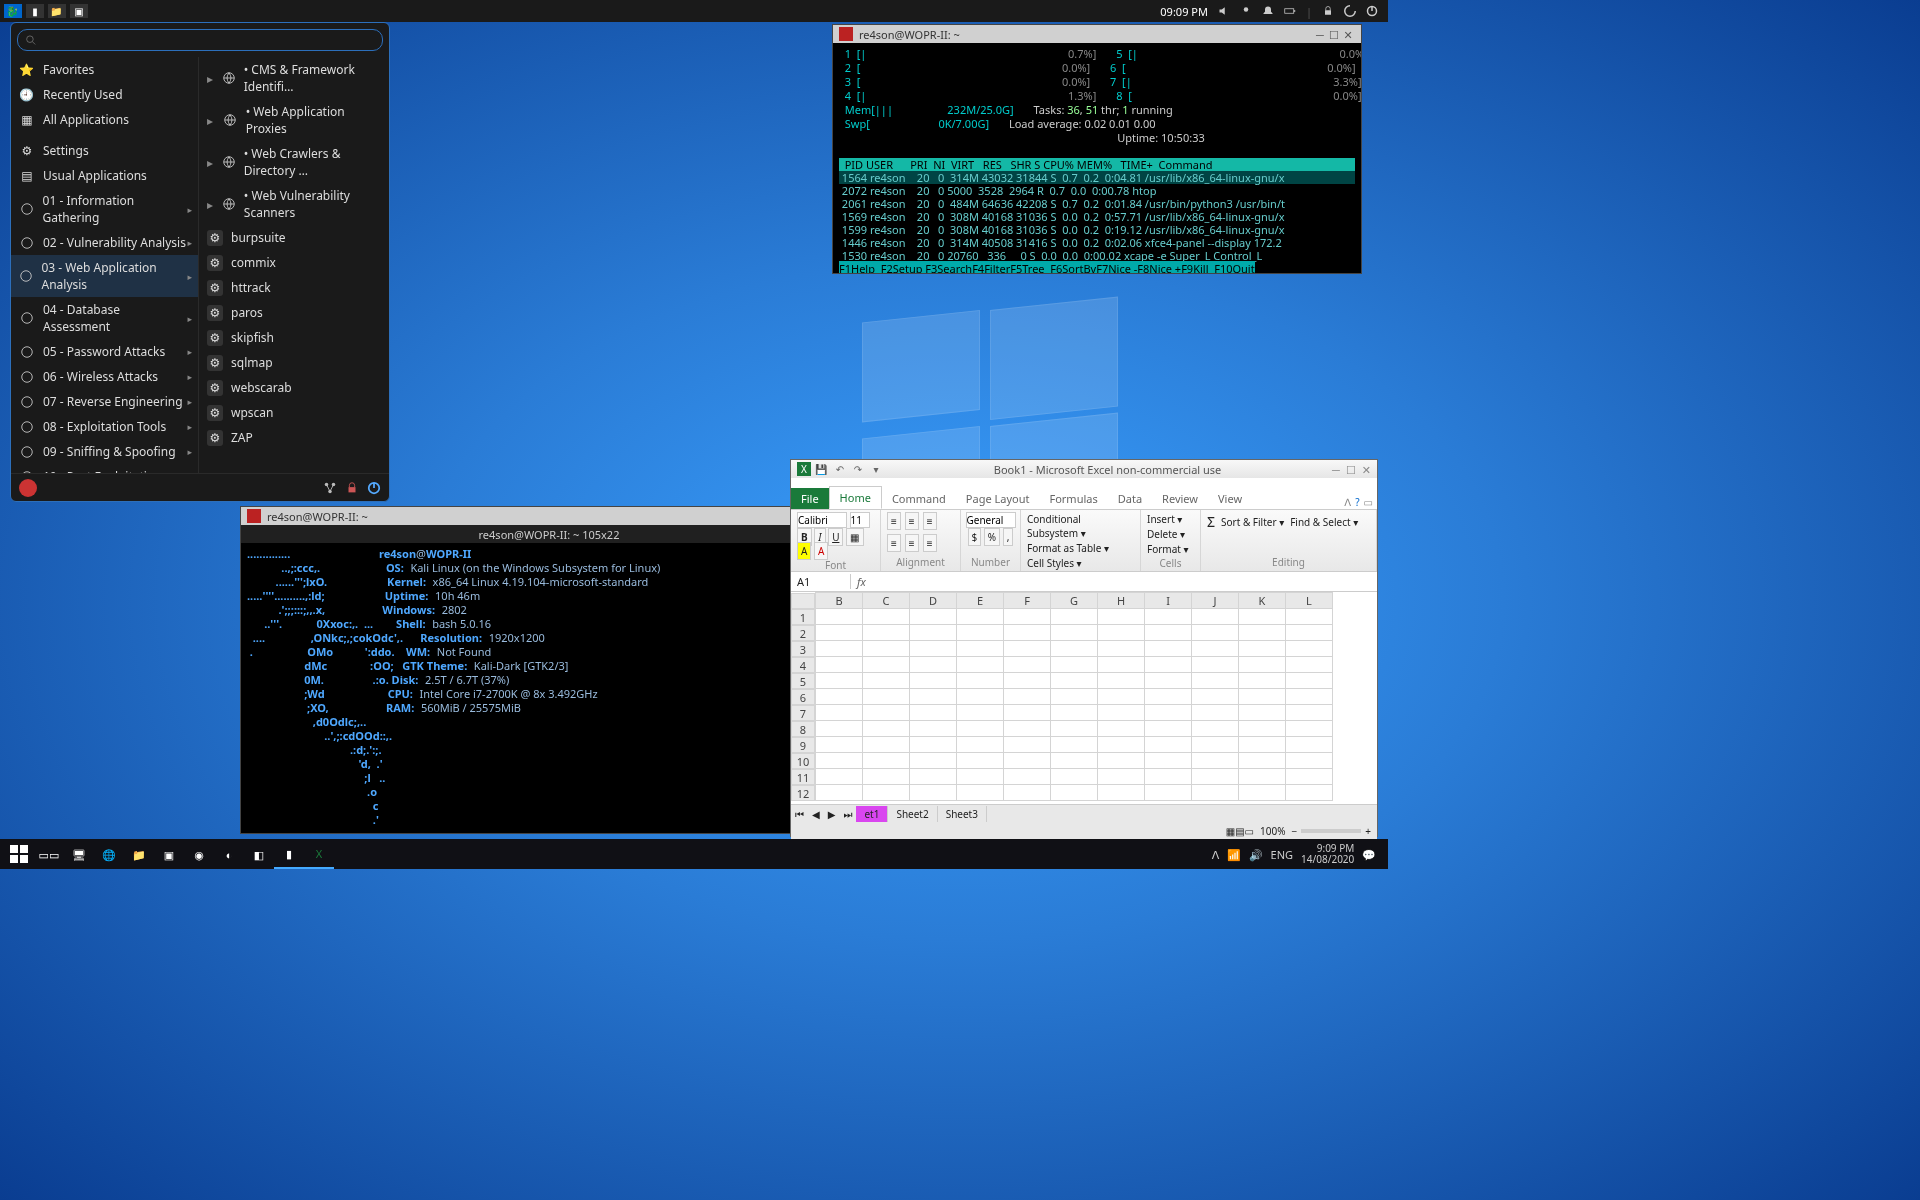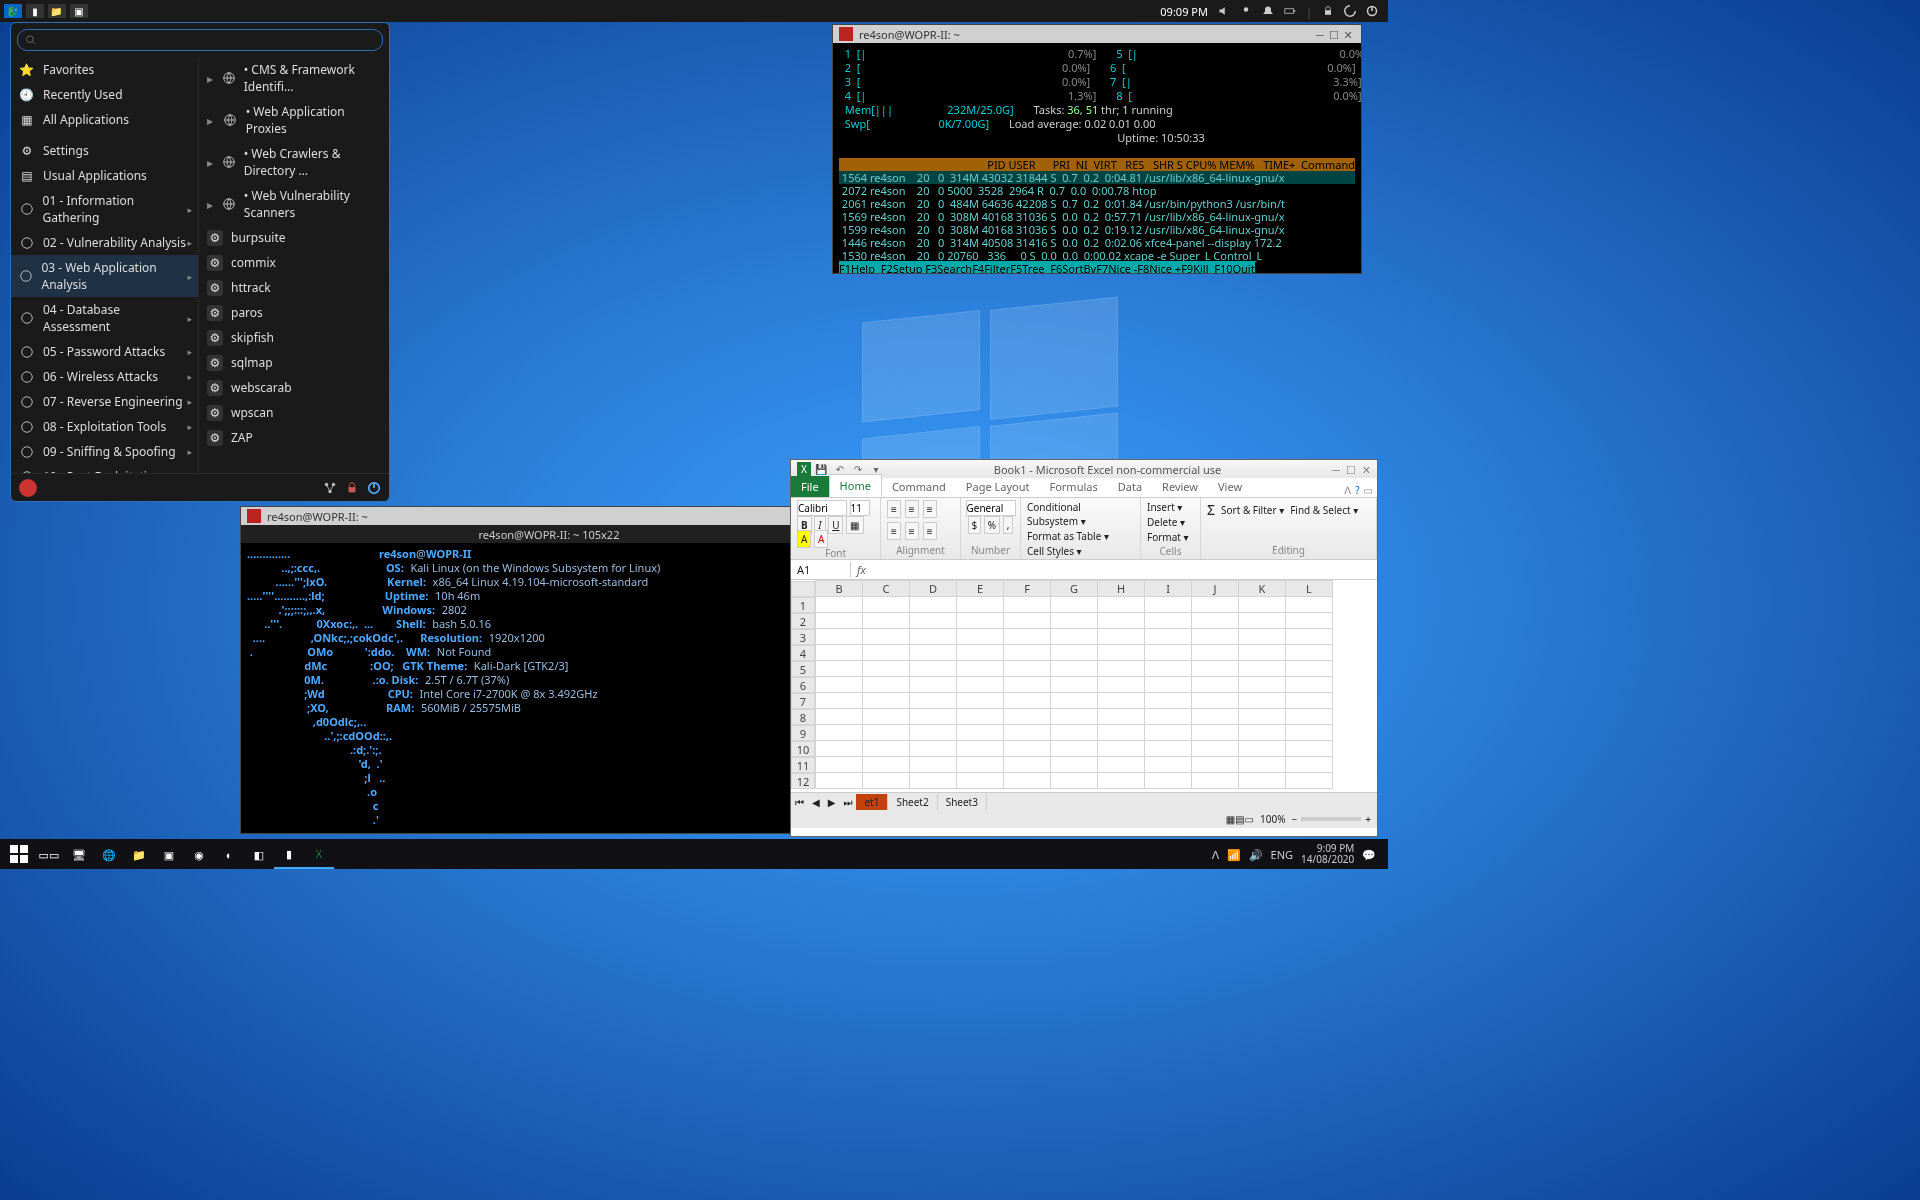--- a/index.html
+++ b/index.html
@@ -46,21 +46,21 @@
 .termwin .termbody { background:#000; color:#6cc; font-family:"DejaVu Sans Mono","Consolas",monospace; font-size:11px; line-height:13px; padding:4px 6px; white-space:pre; overflow:hidden; }
 .termwin .tabicon { width:14px; height:14px; background:#b22; margin-right:6px; }
 
 .term1 { left:832px; top:24px; width:530px; }
 .term1 .termbody { height:230px; }
 .term2 { left:240px; top:506px; width:618px; }
 .term2 .termbody { height:290px; }
 
 
 .c-g { color:#9f9; } .c-c { color:#0cc; } .c-w { color:#ccc; } .c-bk { color:#888; }
-.hdr { background:#a16207; color:#000; display:block;text-align:right; }
+.hdr { background:#14b8a6; color:#000; display:block; }
 .row { display:block; }
 .row.hi { background:#044; }
 .fbar { background:#0aa; color:#000; }
 
 
 .nf-b { color:#4fa8ff; font-weight:bold; }
 .nf-w { color:#9bd; }
 
 
 .winlogo { position:absolute; left:862px; top:310px; width:256px; height:230px; opacity:0.55; }
@@ -70,21 +70,21 @@
 .winlogo .q3 { left:0; top:116px; width:118px; height:100px; transform:skewY(-6deg); transform-origin:right; }
 .winlogo .q4 { left:128px; top:116px; width:128px; height:110px; transform:skewY(-6deg); transform-origin:left; }
 
 
 .excel { position:absolute; left:790px; top:459px; width:588px; height:378px; background:#fff; border:1px solid #666; color:#222; }
 .excel .title { height:18px; background:linear-gradient(#f8f8f8,#e6e6e6); display:flex; align-items:center; font-size:11px; padding:0 6px; }
 .excel .title .qat { display:flex; gap:4px; align-items:center; }
 .excel .title .qat span { width:14px; height:14px; display:inline-flex; align-items:center; justify-content:center; font-size:10px; color:#666; }
 .excel .title .tt { flex:1; text-align:center; color:#555; }
 .excel .title .wb { display:flex; gap:6px; color:#888; }
-.excel .ribbon-tabs { height:20px; display:flex; font-size:11px; background:#fff; border-bottom:1px solid #ccc; align-items:flex-end; }
+.excel .ribbon-tabs { height:32px; display:flex; font-size:11px; background:#fff; border-bottom:1px solid #ccc; align-items:flex-end; }
 .excel .ribbon-tabs .tab { padding:3px 10px; color:#666; cursor:pointer; }
 .excel .ribbon-tabs .tab.file { background:#1a7a3a; color:#fff; }
 .excel .ribbon-tabs .tab.active { border:1px solid #ccc; border-bottom:1px solid #fff; background:#fff; color:#1a7a3a; }
 .excel .ribbon-tabs .rbtns { margin-left:auto; display:flex; gap:4px; padding-right:4px; color:#888; font-size:10px; }
 .excel .ribbon { height:62px; background:linear-gradient(#fafafa,#e8e8e8); border-bottom:1px solid #ccc; display:flex; font-size:10px; }
 .excel .ribbon .group { border-right:1px solid #d6d6d6; padding:2px 6px; display:flex; flex-direction:column; justify-content:space-between; }
 .excel .ribbon .group .controls { display:flex; gap:4px; align-items:center; }
 .excel .ribbon .group .label { text-align:center; color:#888; font-size:10px; }
 .excel .ribbon select, .excel .ribbon input { font-size:10px; height:16px; border:1px solid #ccc; }
 .excel .ribbon .btn { border:1px solid #ccc; padding:1px 3px; background:#f6f6f6; font-size:10px; }
@@ -92,21 +92,21 @@
 .excel .formulabar .name { width:60px; border-right:1px solid #ccc; padding:0 6px; }
 .excel .formulabar .fx { padding:0 6px; font-style:italic; color:#666; }
 .excel .grid { position:relative; height:212px; overflow:auto; }
 .excel table { border-collapse:collapse; font-size:11px; }
 .excel th, .excel td { border:1px solid #d4d4d4; text-align:center; background:#fff; }
 .excel th { background:#e8e8e8; color:#444; font-weight:normal; }
 .excel th.col { width:47px; height:16px; }
 .excel th.row { width:24px; height:16px; }
 .excel td { width:47px; height:16px; }
 .excel .sheet-tabs { height:18px; display:flex; align-items:center; font-size:10px; background:#e8e8e8; border-top:1px solid #ccc; }
-.excel .sheet-tabs .stab { padding:1px 8px; border-right:1px solid #ccc; background:#c2410c; }
+.excel .sheet-tabs .stab { padding:1px 8px; border-right:1px solid #ccc; background:#d946ef; }
 .excel .sheet-tabs .stab.inactive { background:#e8e8e8; }
 .excel .status { height:18px; display:flex; align-items:center; font-size:10px; background:#e8e8e8; padding:0 6px; }
 .excel .status .sp { flex:1; }
 
 
 .taskbar { position:absolute; left:0; right:0; bottom:0; height:30px; background:#101015; display:flex; align-items:center; padding:0 4px; font-size:11px; }
 .taskbar .tb { width:30px; height:30px; display:flex; align-items:center; justify-content:center; cursor:pointer; }
 .taskbar .tb svg { width:18px; height:18px; }
 .taskbar .tray { margin-left:auto; display:flex; align-items:center; gap:8px; color:#ccc; padding-right:8px; }
 .taskbar .tray .clock { text-align:right; line-height:11px; font-size:10px; }

